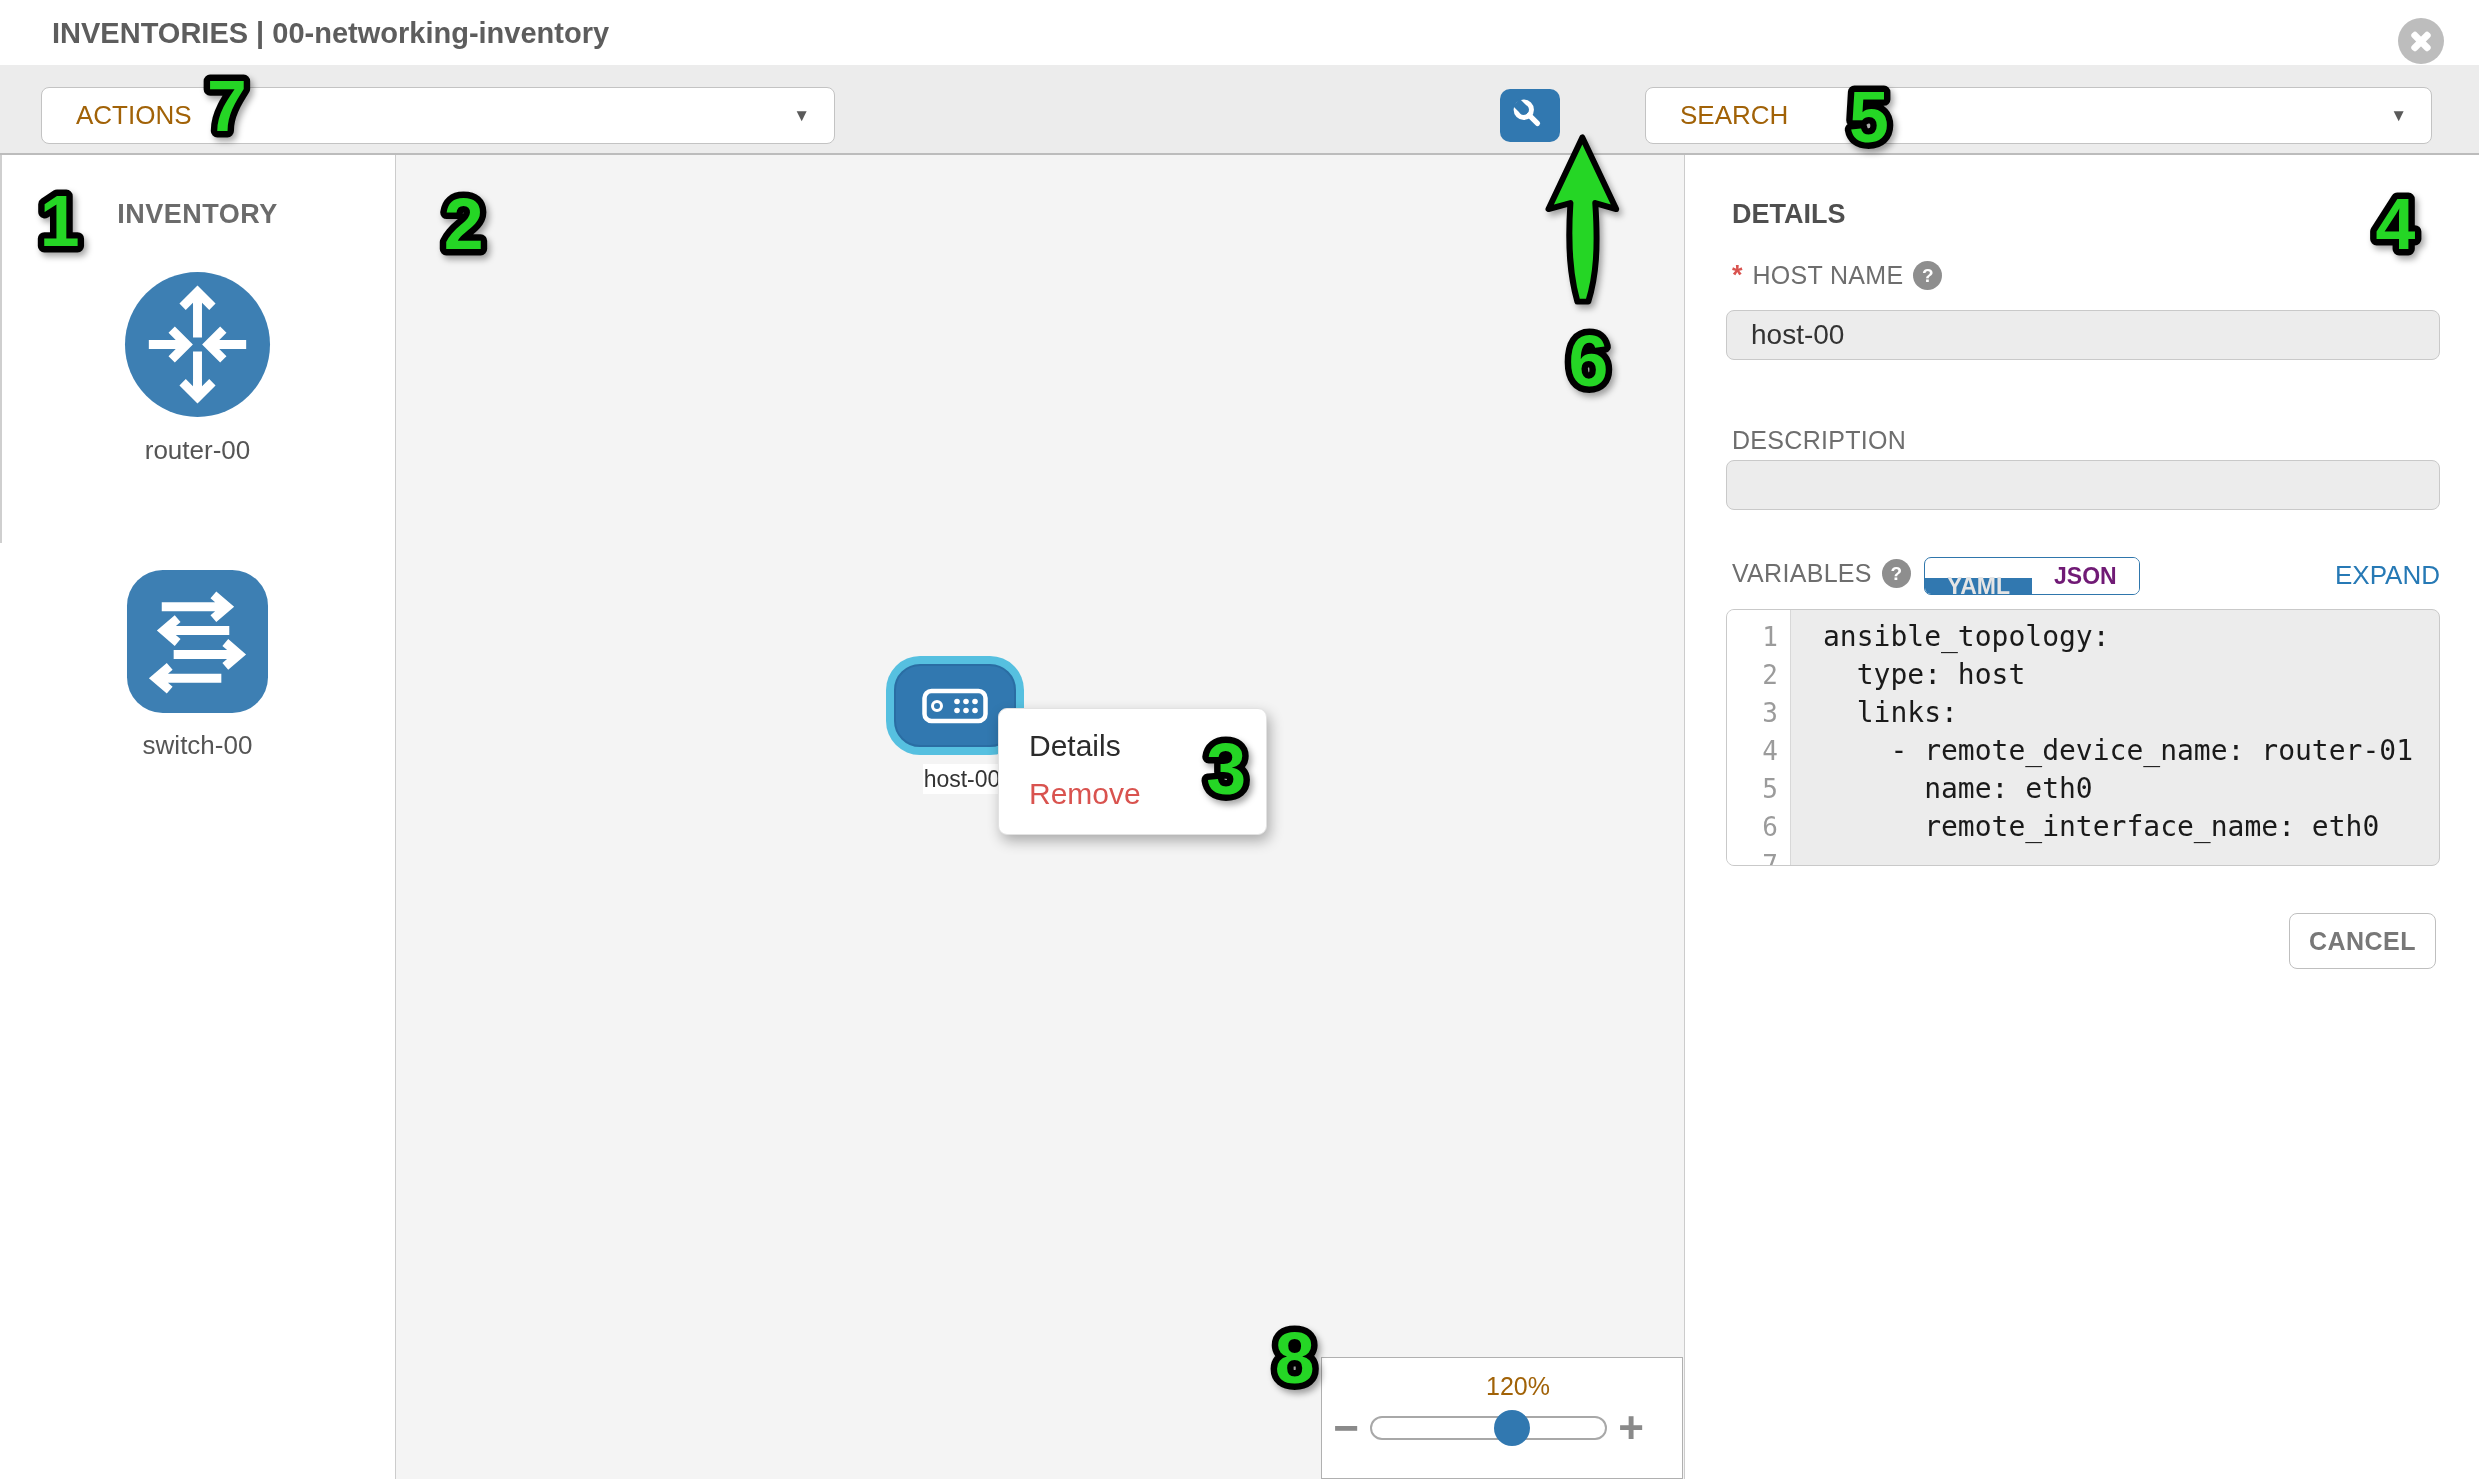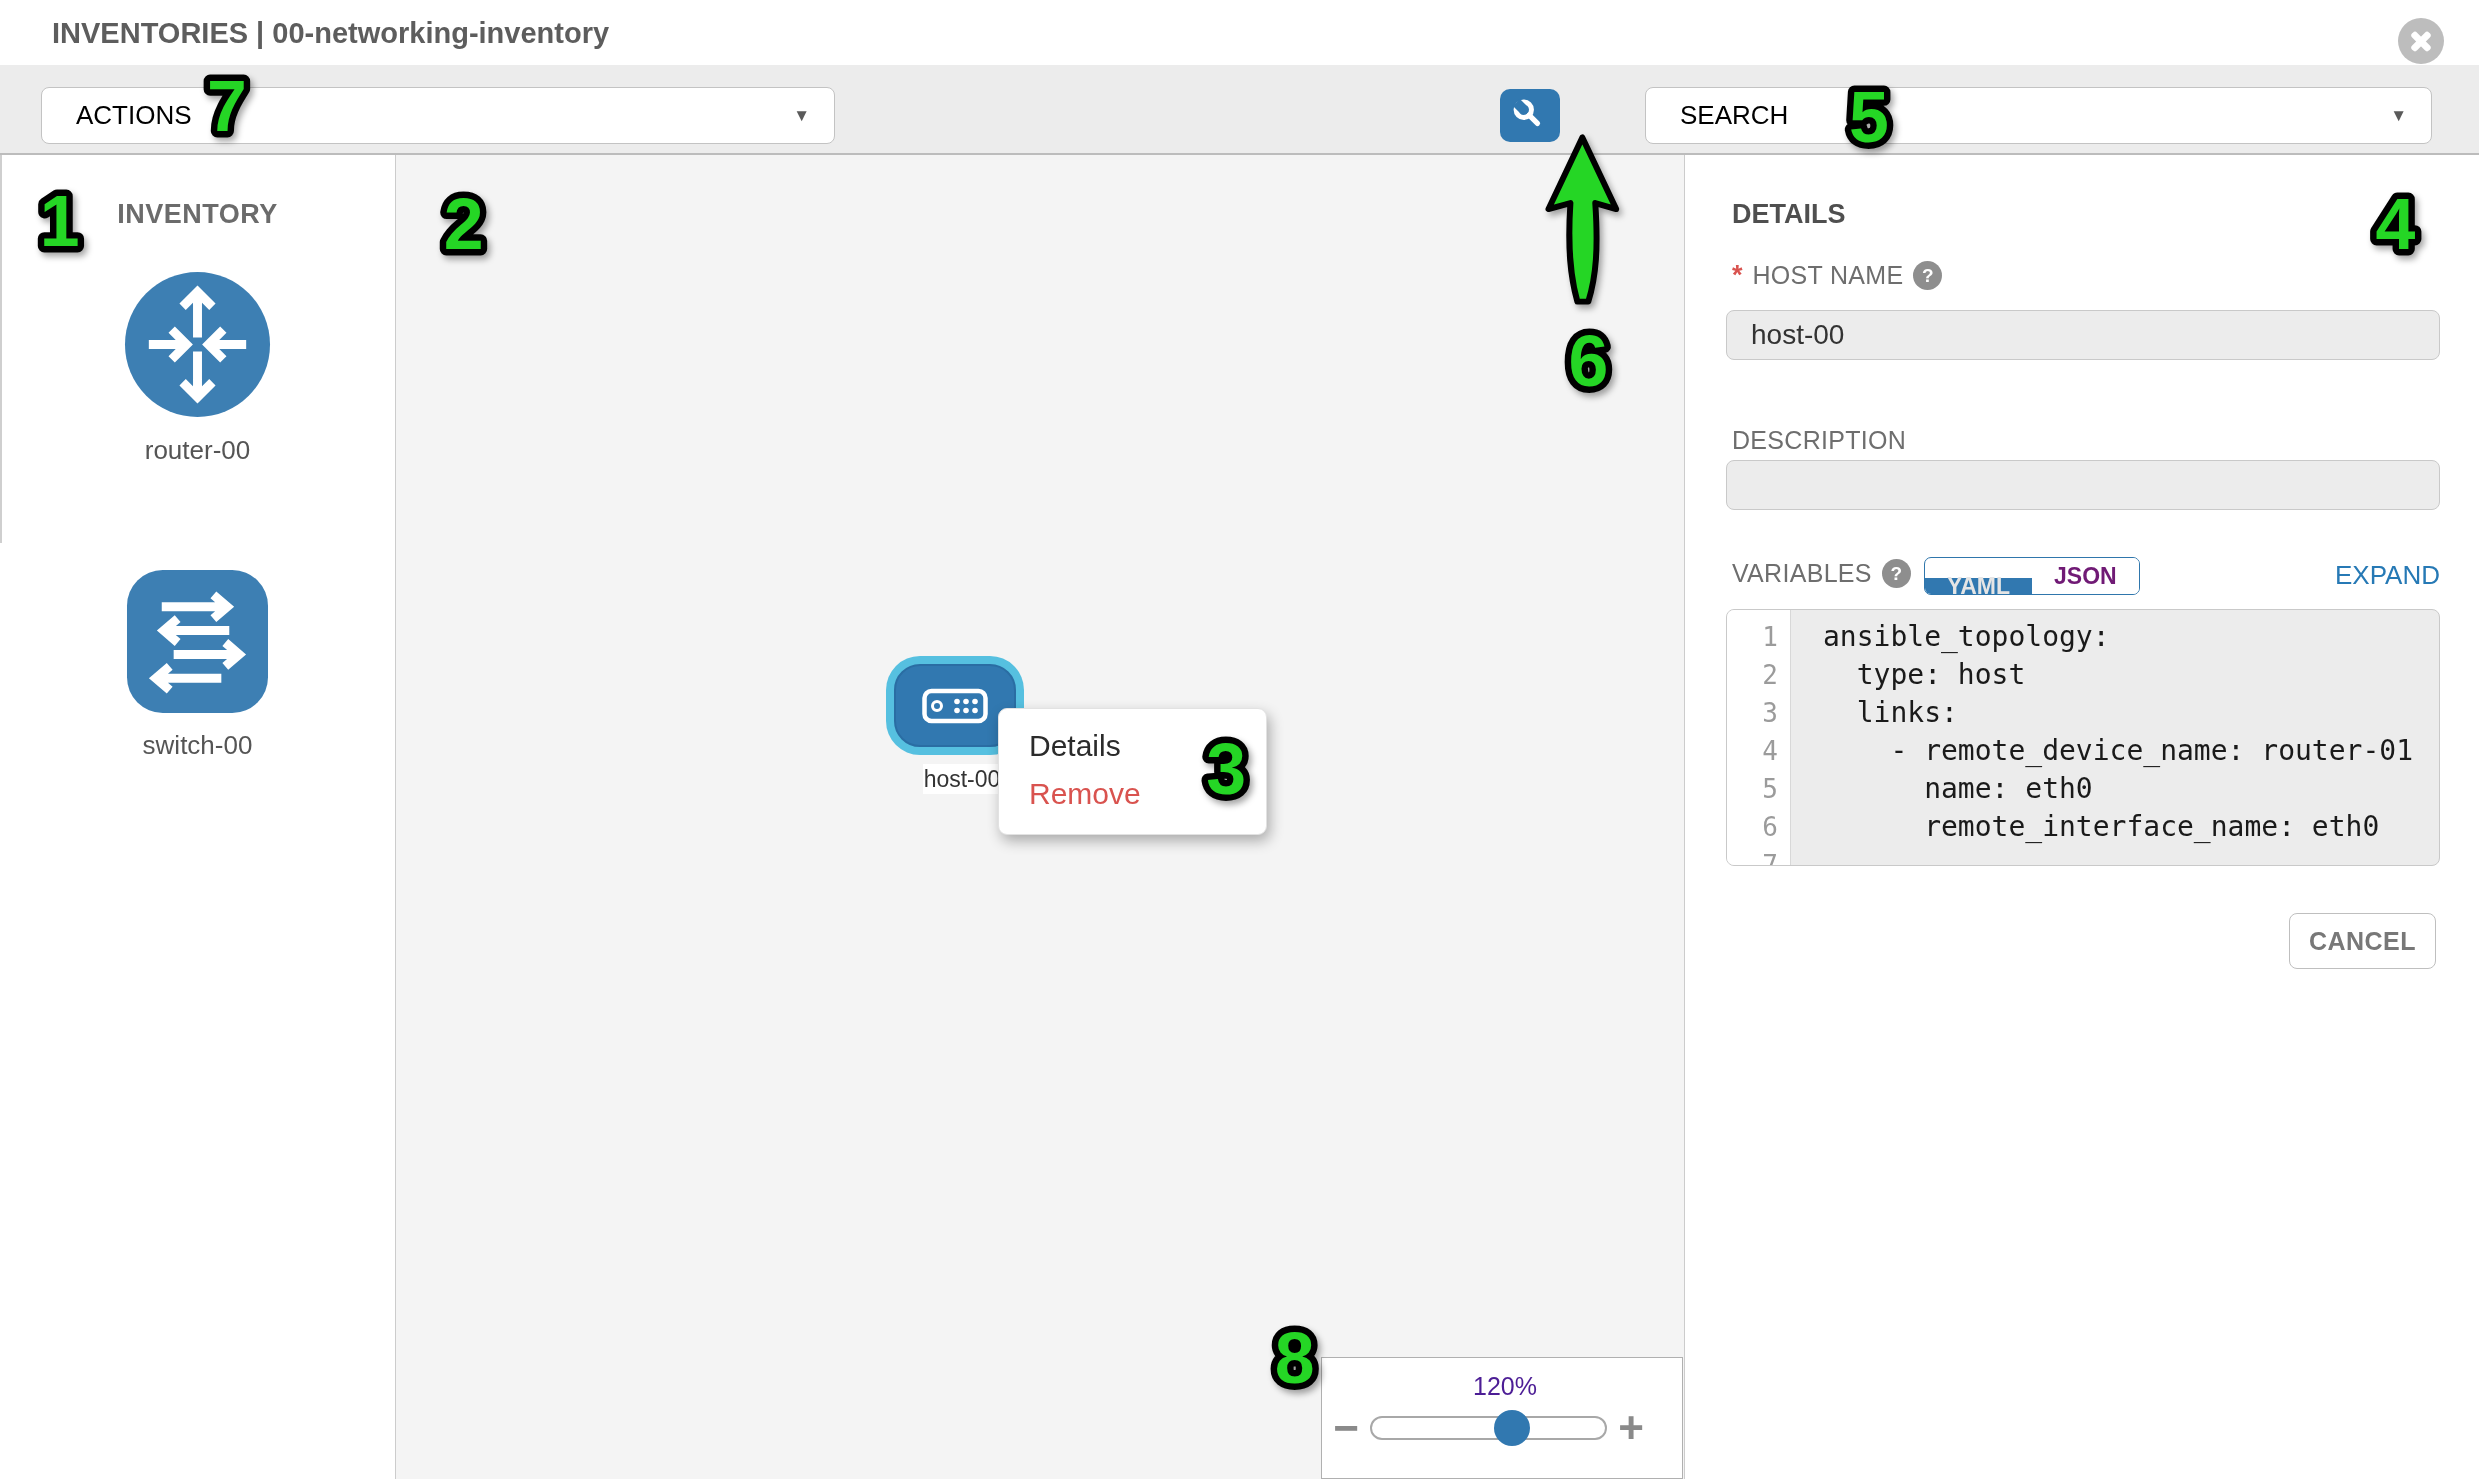--- a/index.html
+++ b/index.html
@@ -15,21 +15,21 @@
                background:#bdbdbd; cursor:pointer; }
   .close-btn .bar { position:absolute; left:11px; top:20px; width:24px; height:7px; background:#fff; border-radius:3px; }
   .close-btn .bar.b1 { transform:rotate(45deg); }
   .close-btn .bar.b2 { transform:rotate(-45deg); }
 
   
   .toolbar { position:absolute; left:0; top:65px; width:2480px; height:90px; background:#ececec;
              border-bottom:2px solid #bcbcbc; }
   .select-box { position:absolute; top:22px; height:57px; background:#fff; border:1px solid #c3c3c3;
                 border-radius:8px; display:flex; align-items:center; padding:0 24px 0 34px; cursor:pointer; }
-  .select-box .ph { font-size:26px; color:#000000; flex:1; }
+  .select-box .ph { font-size:26px; color:#a16207; flex:1; }
   .select-box .caret { font-size:17px; color:#5a5a5a; }
   .actions-box { left:41px; width:794px; }
   .search-box { left:1645px; width:787px; }
   .wrench-btn { position:absolute; left:1500px; top:24px; width:60px; height:53px; border-radius:10px;
                 background:#3178b0; cursor:pointer; display:flex; align-items:center; justify-content:center; }
   .key-btn { position:absolute; left:1579px; top:91px; width:40px; height:44px; cursor:pointer; }
 
   
   .sidebar { position:absolute; left:0; top:155px; width:396px; height:1324px; background:#fff;
              border-right:1px solid #ccc; }
@@ -56,21 +56,21 @@
   .ctx-menu { position:absolute; left:602px; top:553px; width:269px; height:127px; background:#fff;
               border-radius:9px; border:1px solid #e2e2e2; box-shadow:3px 6px 14px rgba(0,0,0,.30);
               padding-top:13px; }
   .ctx-item { height:48px; display:flex; align-items:center; padding-left:30px; font-size:30px; cursor:pointer; }
   .ctx-details { color:#2b2b2b; }
   .ctx-remove { color:#d9534f; }
 
   
   .zoom-box { position:absolute; left:925px; top:1202px; width:362px; height:122px; background:#fff;
               border:1px solid #b0b0b0; }
-  .zoom-level { position:absolute; left:3px; top:14px; width:100%; text-align:center; font-size:25px; color:#4c1d95; }
+  .zoom-level { position:absolute; left:16px; top:14px; width:100%; text-align:center; font-size:25px; color:#a16207; }
   .zoom-row { position:absolute; left:0; top:40px; width:100%; height:60px; display:flex; align-items:center; }
   .zoom-minus, .zoom-plus { width:48px; text-align:center; font-size:44px; font-weight:bold; color:#8a8a8a;
                             cursor:pointer; line-height:48px; }
   .zoom-track { position:relative; width:237px; height:24px; background:#fff; border:2px solid #a8a8a8;
                 border-radius:13px; cursor:pointer; }
   .zoom-thumb { position:absolute; left:60%; top:50%; transform:translate(-18px,-18px); width:36px; height:36px;
                 border-radius:50%; background:#3178b0; cursor:grab; }
 
   
   .details { position:absolute; left:1685px; top:155px; width:795px; height:1324px; background:#fff; }

